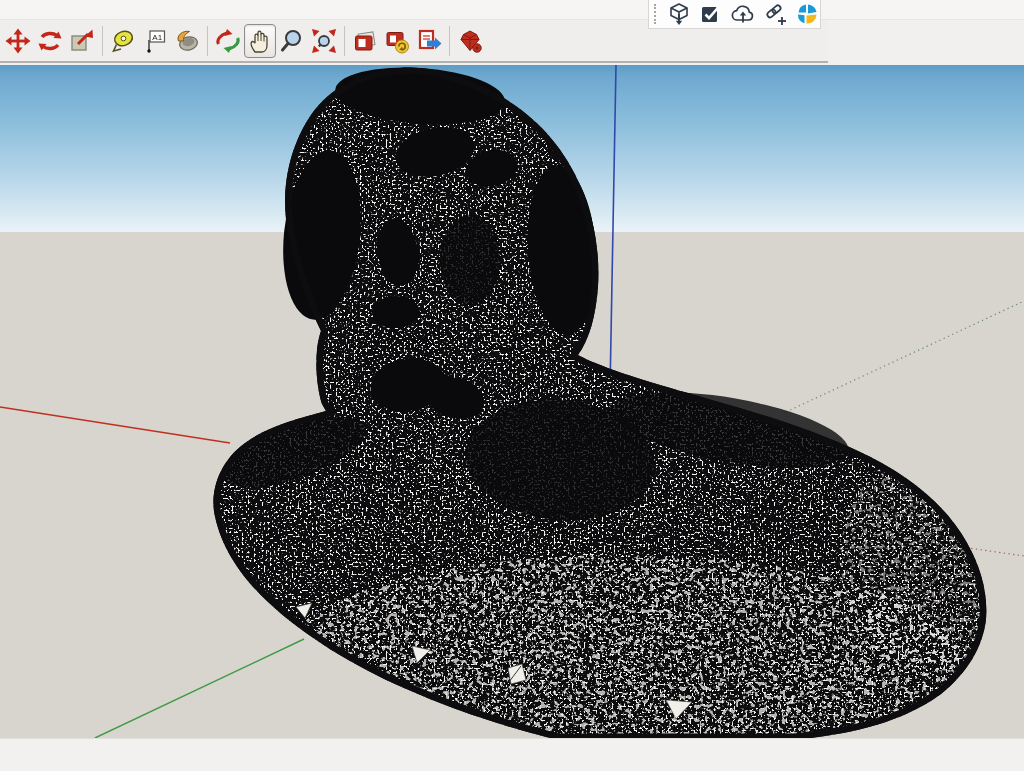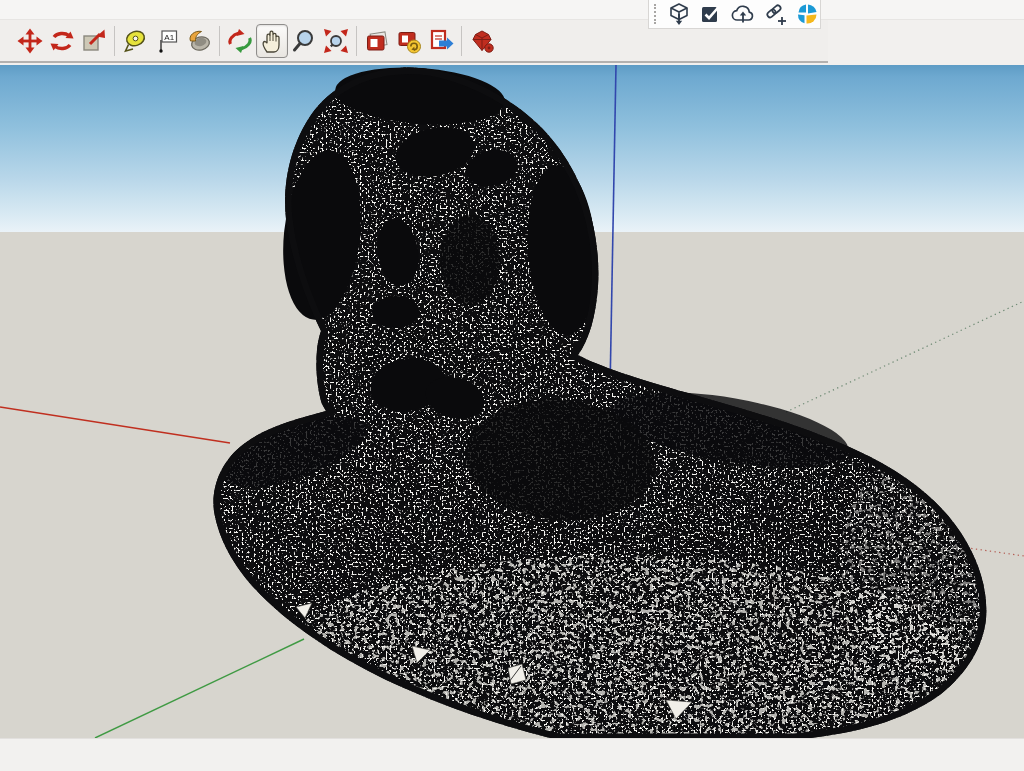--- a/index.html
+++ b/index.html
@@ -10,21 +10,21 @@
     position:relative;
   }
   .app{position:absolute;inset:0;}
 
   
   .top-chrome{position:absolute;left:0;top:0;width:1024px;height:65px;background:#f2f0ee;}
   .title-strip{position:absolute;left:0;top:0;width:1024px;height:19px;background:#f6f5f4;border-bottom:1px solid #e7e5e3;}
   .tool-strip{
     position:absolute;left:0;top:20px;width:828px;height:43px;
     background:#f0eeec;border-bottom:2px solid #b3b1af;
-    display:flex;align-items:center;padding-left:14px;box-sizing:border-box;
+    display:flex;align-items:center;padding-left:2px;box-sizing:border-box;
   }
   .tbtn{
     width:30px;height:32px;display:flex;align-items:center;justify-content:center;
     border:1px solid transparent;border-radius:4px;flex:0 0 auto;
   }
   .tbtn.selected{
     border:1px solid #8f8d8b;
     background:linear-gradient(#fcfbfa,#e9e6e1);
     box-shadow:inset 0 1px 2px rgba(0,0,0,.12);
   }

